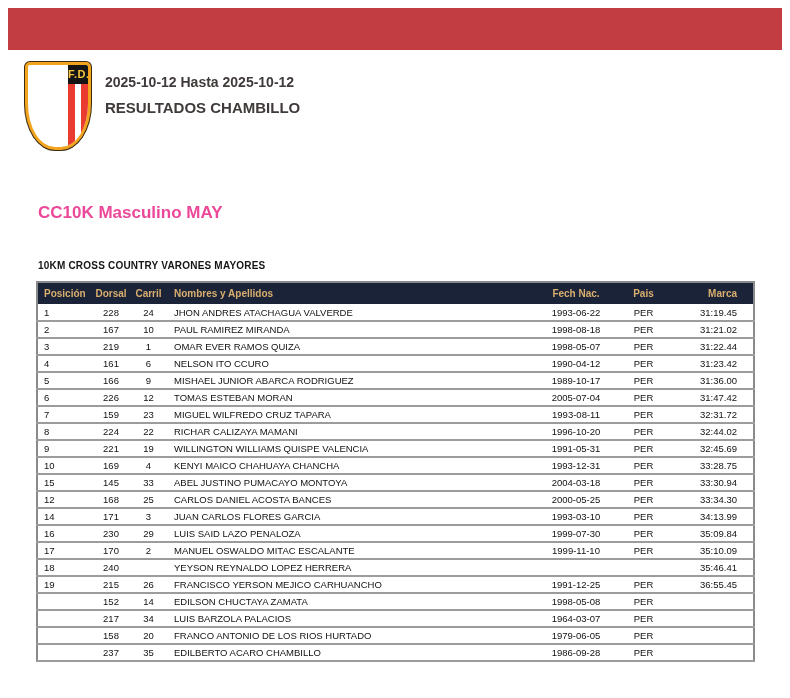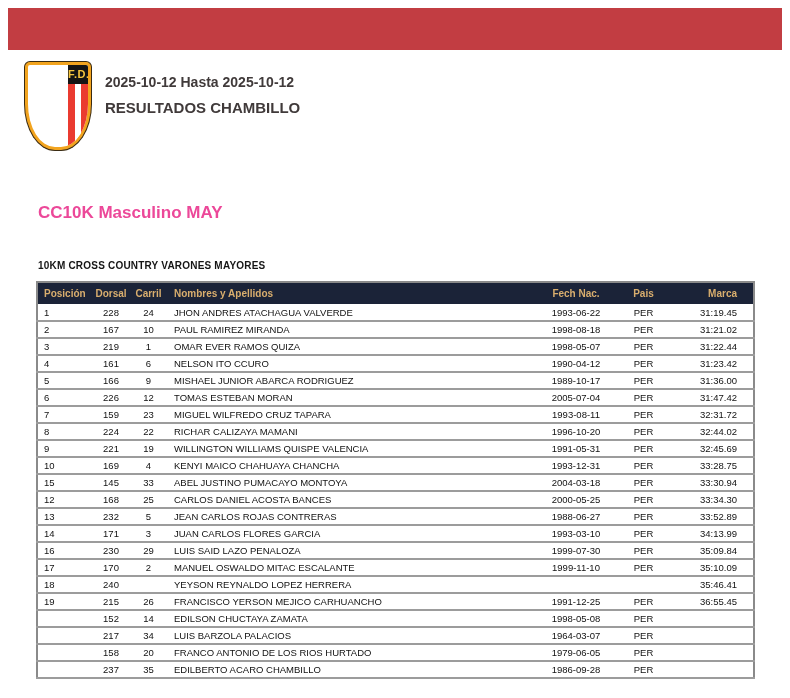--- a/index.html
+++ b/index.html
@@ -194,29 +194,20 @@
       <tr>
         <td class="c0">12</td>
         <td class="c1">168</td>
         <td class="c2">25</td>
         <td class="c3">CARLOS DANIEL ACOSTA BANCES</td>
         <td class="c4">2000-05-25</td>
         <td class="c5">PER</td>
         <td class="c6">33:34.30</td>
       </tr>
       <tr>
-        <td class="c0">13</td>
-        <td class="c1">232</td>
-        <td class="c2">5</td>
-        <td class="c3">JEAN CARLOS ROJAS CONTRERAS</td>
-        <td class="c4">1988-06-27</td>
-        <td class="c5">PER</td>
-        <td class="c6">33:52.89</td>
-      </tr>
-      <tr>
         <td class="c0">14</td>
         <td class="c1">171</td>
         <td class="c2">3</td>
         <td class="c3">JUAN CARLOS FLORES GARCIA</td>
         <td class="c4">1993-03-10</td>
         <td class="c5">PER</td>
         <td class="c6">34:13.99</td>
       </tr>
       <tr>
         <td class="c0">16</td>

